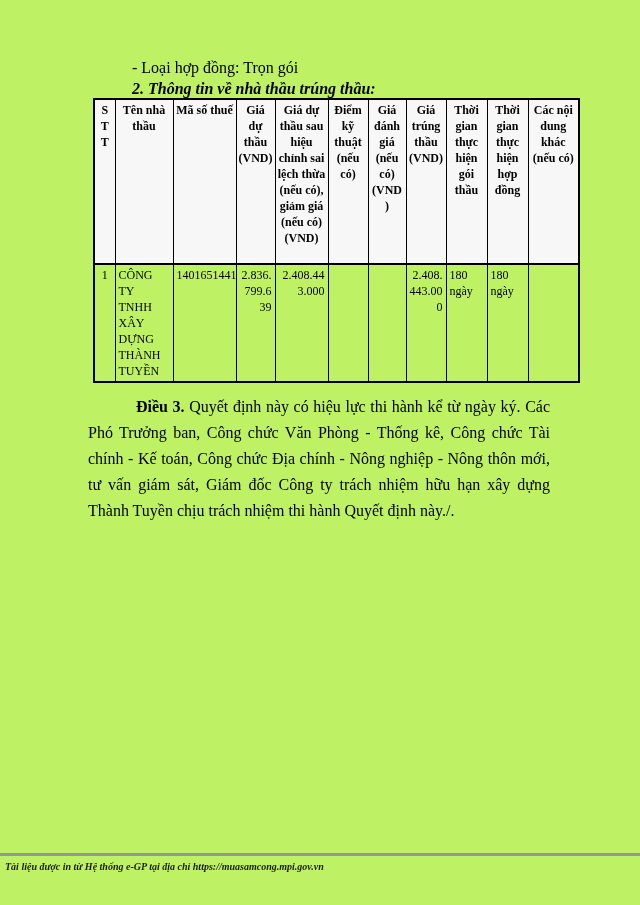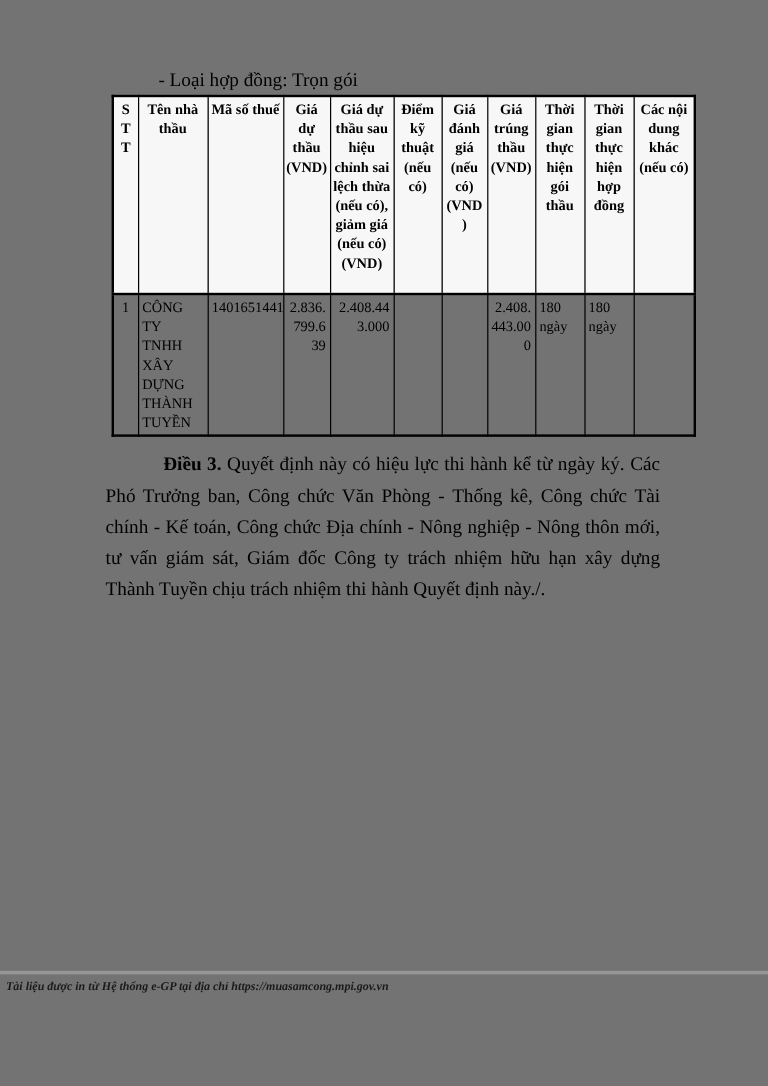--- a/index.html
+++ b/index.html
@@ -1,20 +1,20 @@
 <!DOCTYPE html>
 <html lang="vi"><head>
 <meta charset="utf-8">
 <style>
   html, body { margin: 0; padding: 0; background: #ffffff; }
   .page {
     position: relative;
     width: 640px;
     height: 905px;
-    background: #737373;
+    background: #bef264;
     color: #000000;
     font-family: "Liberation Serif", "DejaVu Serif", serif;
     overflow: hidden;
   }
   .content { padding: 56px 62px 0 88px; }
 
   .intro-line {
     margin: 0 0 0 44px;
     font-size: 16px;
     line-height: 23px;
@@ -69,40 +69,41 @@
     font-size: 16px;
     line-height: 26px;
     text-align: justify;
     text-indent: 48px;
   }
   p.article .article-label { font-weight: bold; }
 
   .page-footer {
     position: absolute;
     left: 0; right: 0;
-    top: 809px;
+    top: 853px;
   }
   .footer-rule { height: 3px; background: #969696; }
   .footer-text {
     margin: 5px 0 0 0;
     padding-left: 5px;
     font-size: 10px;
     font-weight: bold;
     font-style: italic;
     color: #1a1a1a;
   }
 </style>
 </head>
 <body>
 
 <div class="page">
   <div class="content">
 
     <p class="intro-line">- Loại hợp đồng: Trọn gói</p>
 
+    <h3 class="section-heading">2. Thông tin về nhà thầu trúng thầu:</h3>
 
     <table class="contractor-table">
       <colgroup>
         <col style="width:21px">
           <col style="width:58px">
           <col style="width:63px">
         <col style="width:39px">
           <col style="width:53px">
           <col style="width:40px">
         <col style="width:38px">

